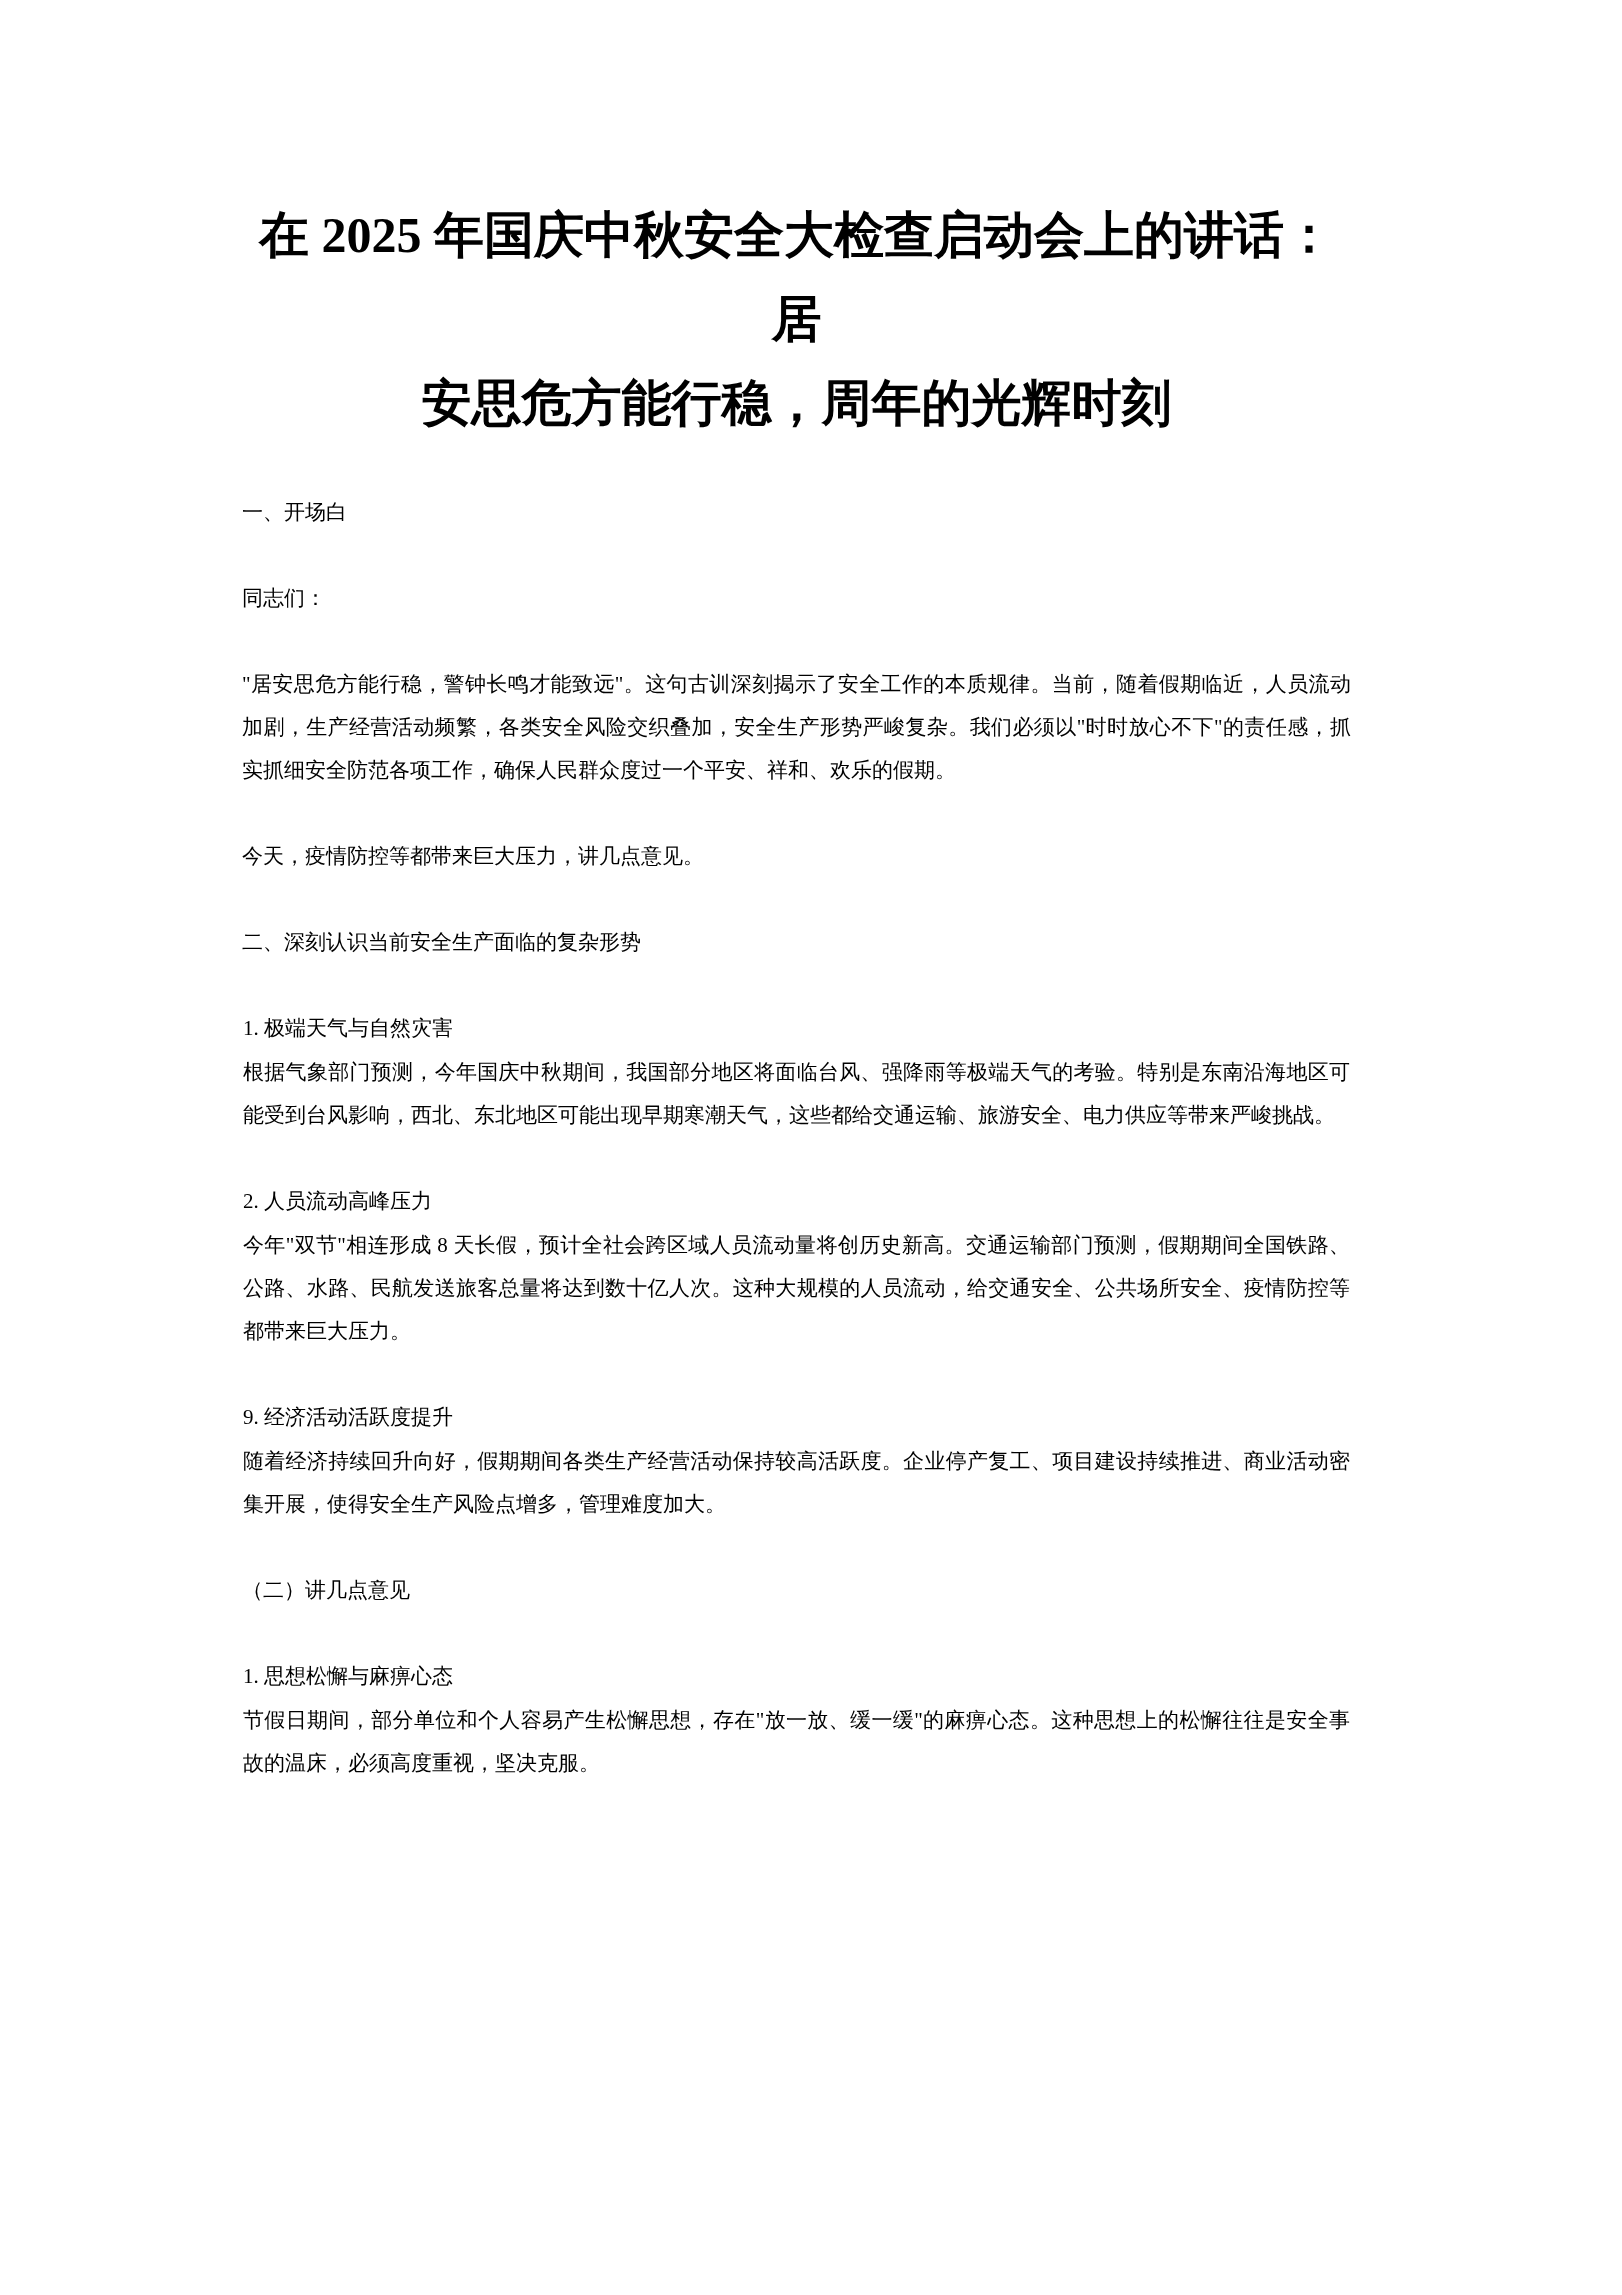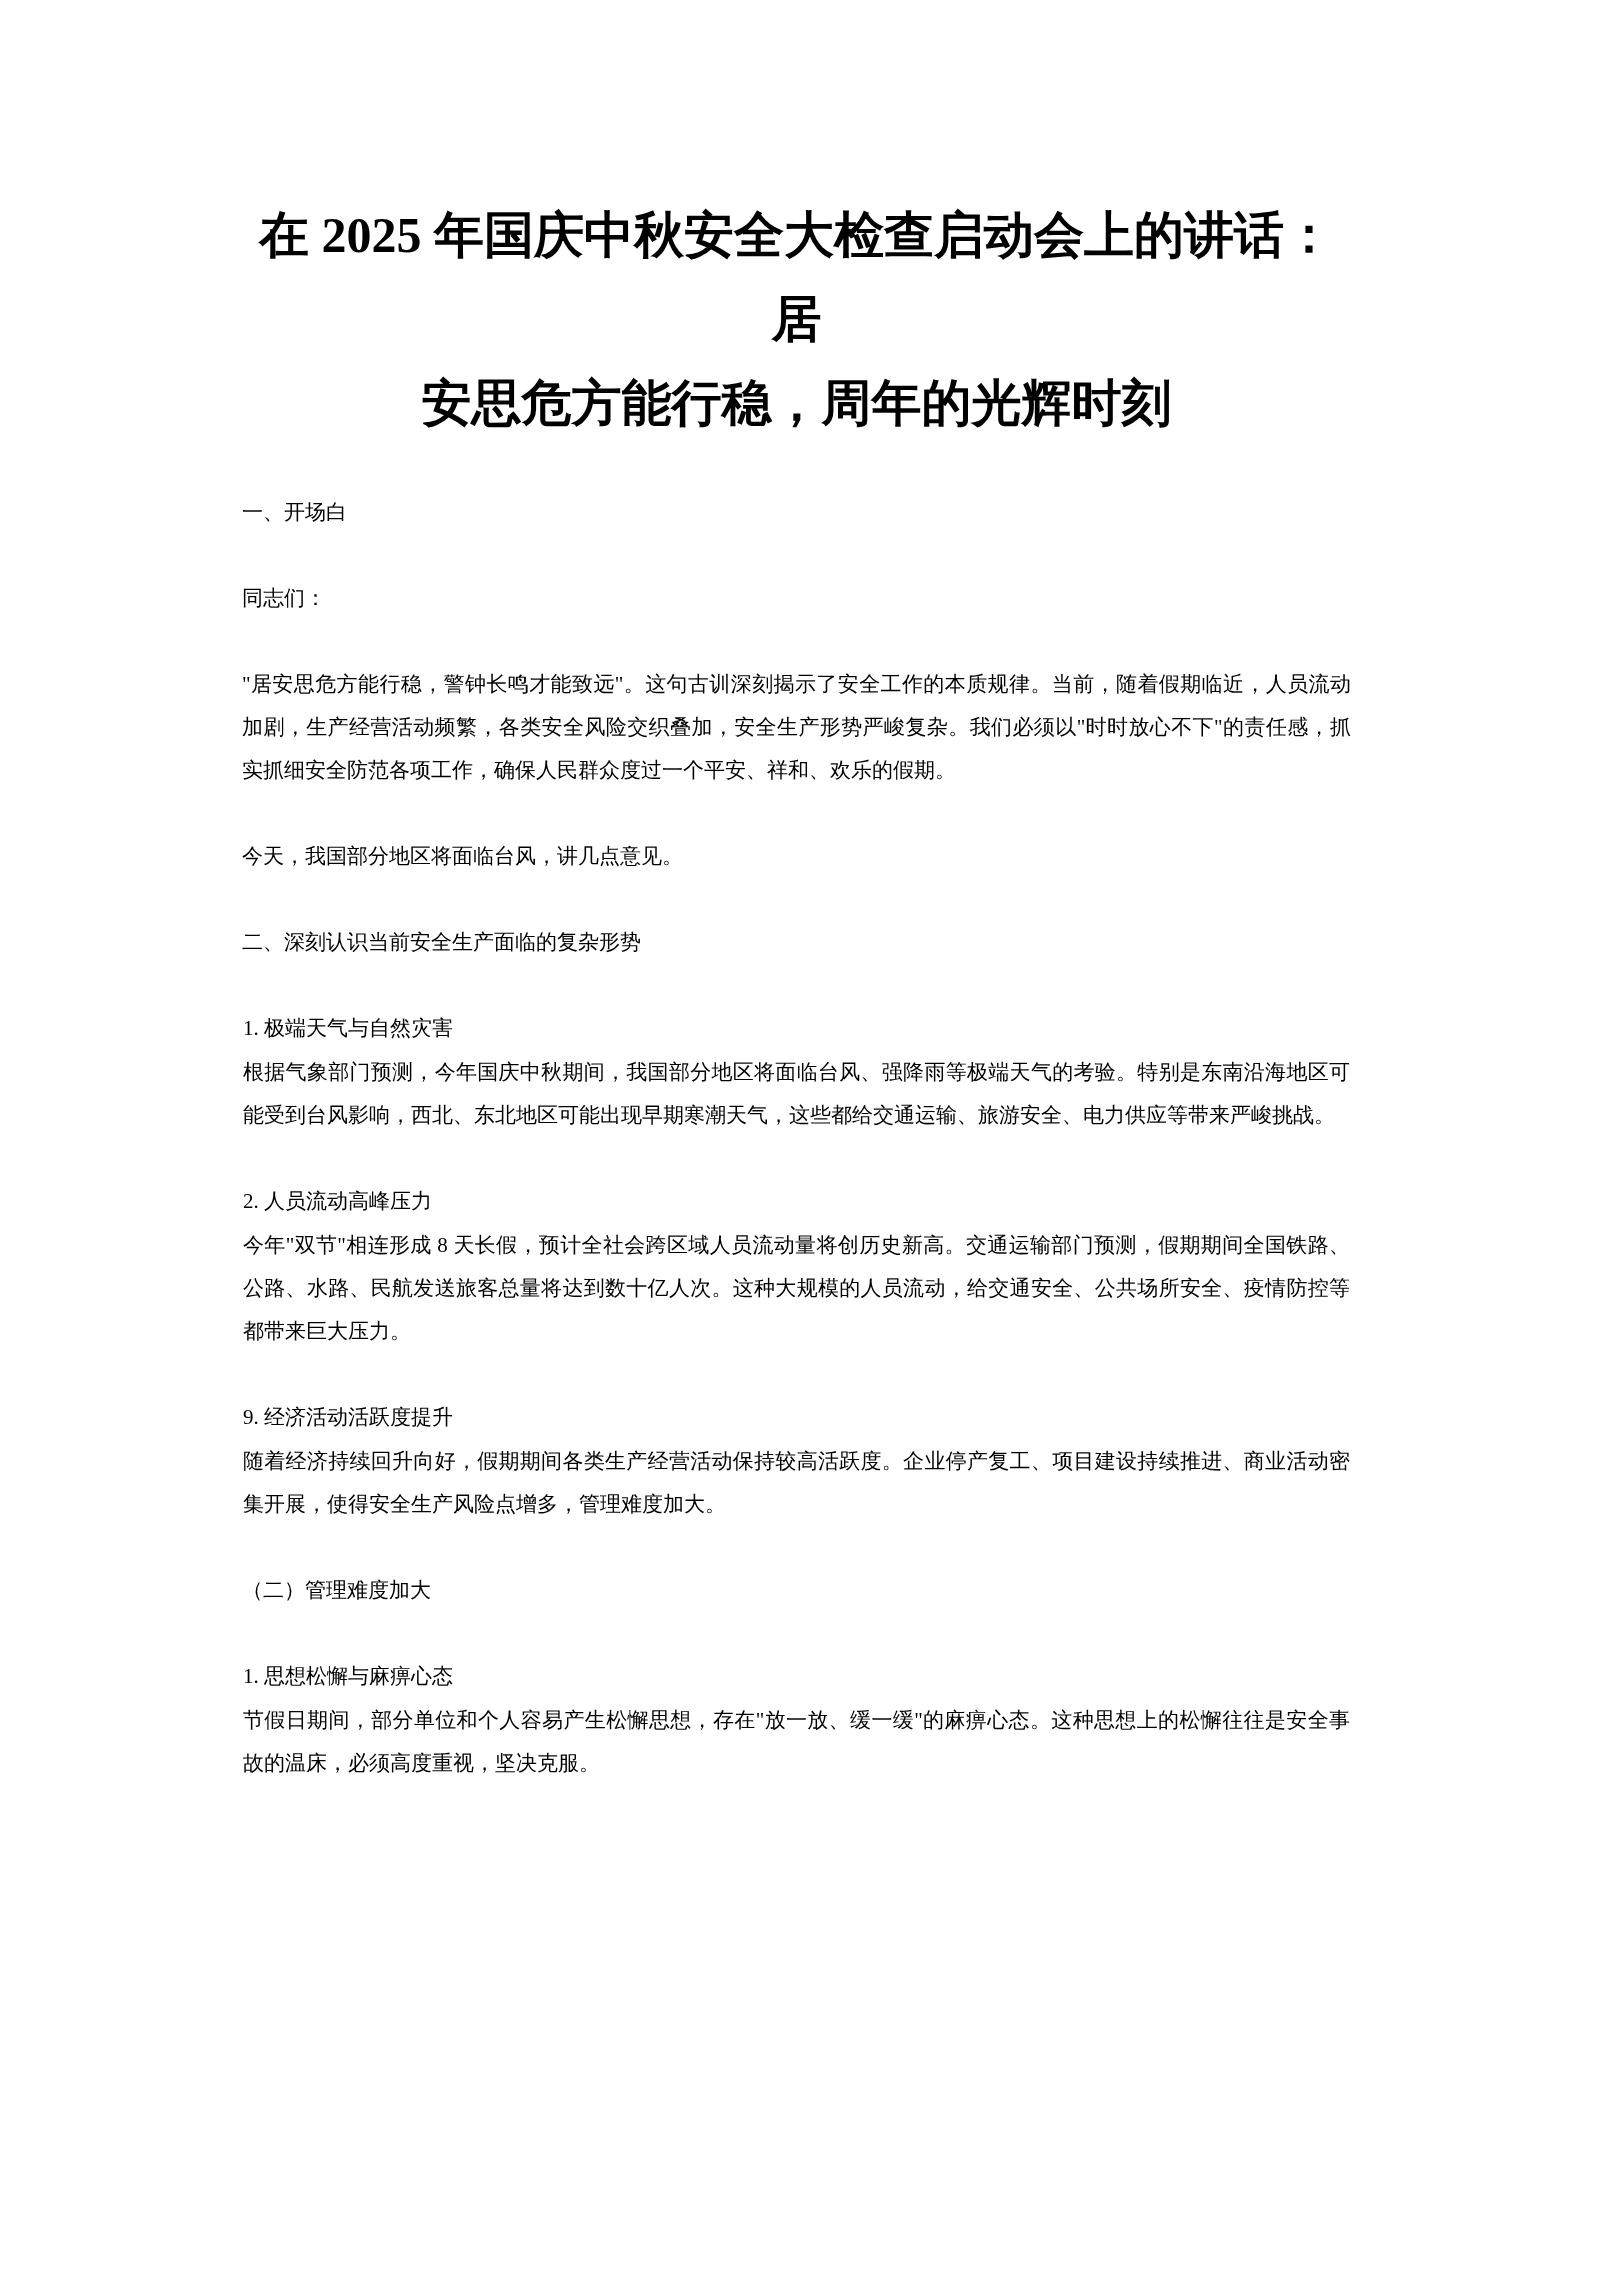--- a/index.html
+++ b/index.html
@@ -47,41 +47,41 @@
     <div>安思危方能行稳，周年的光辉时刻</div>
   </div>
 
   <div class="para">一、开场白</div>
 
   <div class="para">同志们：</div>
 
 
   <div class="para">"居安思危方能行稳，警钟长鸣才能致远"。这句古训深刻揭示了安全工作的本质规律。当前，随着假期临近，人员流动加剧，生产经营活动频繁，各类安全风险交织叠加，安全生产形势严峻复杂。我们必须以"时时放心不下"的责任感，抓实抓细安全防范各项工作，确保人民群众度过一个平安、祥和、欢乐的假期。</div>
 
-  <div class="para">今天，我国部分地区将面临台风，讲几点意见。</div>
+  <div class="para">今天，疫情防控等都带来巨大压力，讲几点意见。</div>
 
   <div class="para">二、深刻认识当前安全生产面临的复杂形势</div>
 
 
   <div class="para">
     <div class="item-head">1. 极端天气与自然灾害</div>
     <div class="item-body">根据气象部门预测，今年国庆中秋期间，我国部分地区将面临台风、强降雨等极端天气的考验。特别是东南沿海地区可能受到台风影响，西北、东北地区可能出现早期寒潮天气，这些都给交通运输、旅游安全、电力供应等带来严峻挑战。</div>
   </div>
 
   <div class="para">
     <div class="item-head">2. 人员流动高峰压力</div>
     <div class="item-body">今年"双节"相连形成 8 天长假，预计全社会跨区域人员流动量将创历史新高。交通运输部门预测，假期期间全国铁路、公路、水路、民航发送旅客总量将达到数十亿人次。这种大规模的人员流动，给交通安全、公共场所安全、疫情防控等都带来巨大压力。</div>
   </div>
 
   <div class="para">
     <div class="item-head">9. 经济活动活跃度提升</div>
     <div class="item-body">随着经济持续回升向好，假期期间各类生产经营活动保持较高活跃度。企业停产复工、项目建设持续推进、商业活动密集开展，使得安全生产风险点增多，管理难度加大。</div>
   </div>
 
-  <div class="para">（二）管理难度加大</div>
+  <div class="para">（二）讲几点意见</div>
 
   <div class="para">
     <div class="item-head">1. 思想松懈与麻痹心态</div>
     <div class="item-body">节假日期间，部分单位和个人容易产生松懈思想，存在"放一放、缓一缓"的麻痹心态。这种思想上的松懈往往是安全事故的温床，必须高度重视，坚决克服。</div>
   </div>
 
 </div>
 
 
 </body></html>

